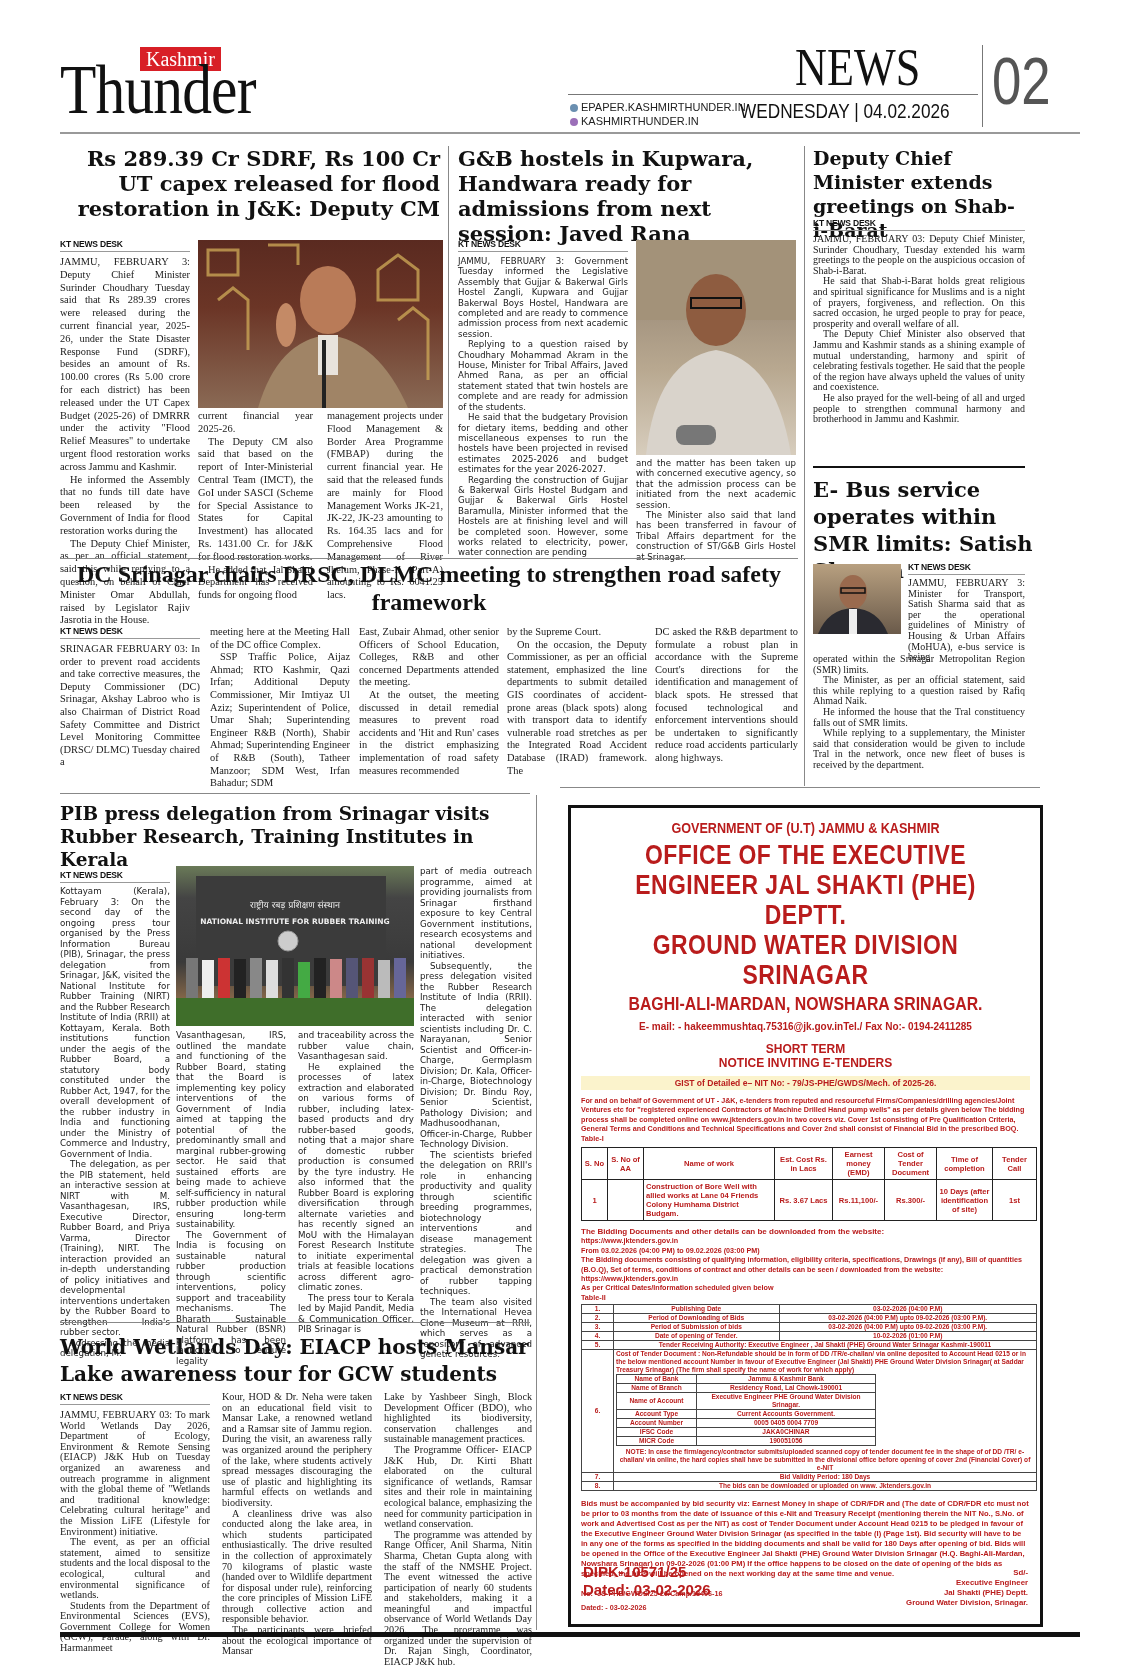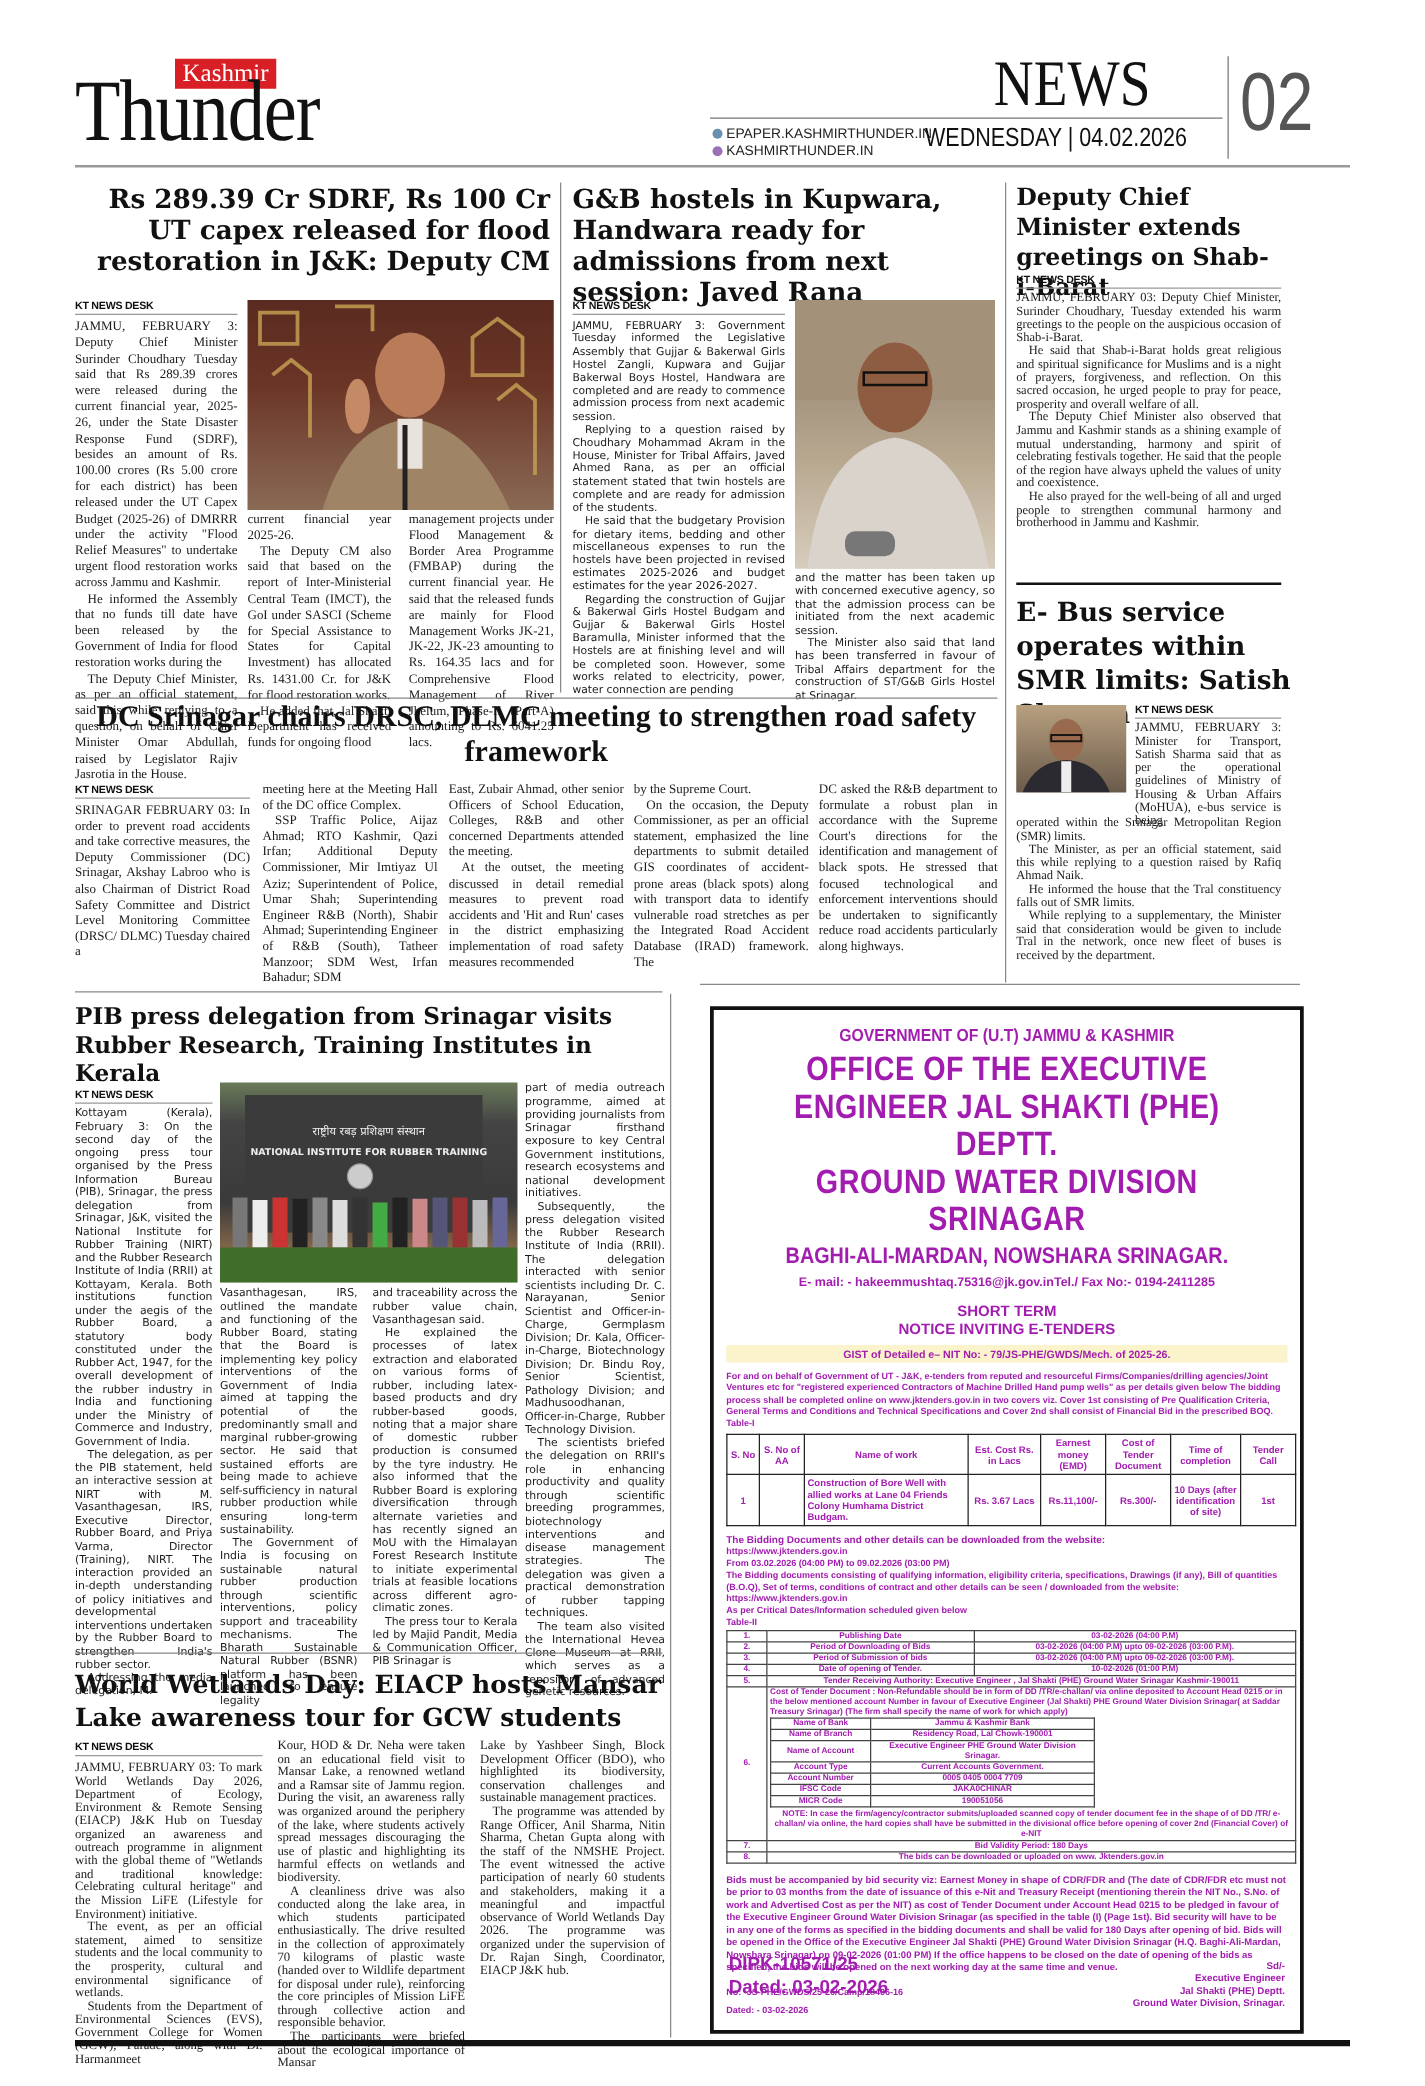--- a/index.html
+++ b/index.html
@@ -18,21 +18,21 @@
 .web-links .dot{display:inline-block;width:8px;height:8px;border-radius:50%;margin-right:3px;vertical-align:-1px}
 .date-line{left:740px;top:98px;font-family:"Liberation Sans",sans-serif;font-size:21px;line-height:26px;transform:scaleX(0.82);transform-origin:left;white-space:nowrap}
 .hl{font-family:"DejaVu Serif",serif;font-weight:bold;color:#111;line-height:1.15}
 .byline{font-family:"Liberation Sans",sans-serif;font-weight:bold;font-size:8.5px;border-bottom:1px solid #999;padding-bottom:2px;letter-spacing:-0.2px}
 .body{font-family:"Liberation Serif",serif;font-size:10.4px;line-height:12.8px;text-align:justify;color:#1a1a1a}
 .body p{text-indent:10px}
 .body p:first-child{text-indent:0}
 .vline{width:1px;background:#888}
 .hline{height:1px;background:#888}
 .photo{overflow:hidden}
-.ad{border:3px solid #111;font-family:"Liberation Sans",sans-serif;color:#a21caf;background:#fff}
+.ad{border:3px solid #111;font-family:"Liberation Sans",sans-serif;color:#b91c1c;background:#fff}
 .ad .t1{font-weight:bold;font-size:14px;text-align:center;margin-top:12px;transform:scaleX(0.9)}
 .ad .t2{font-weight:bold;font-size:27px;text-align:center;line-height:30px;transform:scaleX(0.85);letter-spacing:0.5px}
 .ad .t3{font-weight:bold;font-size:18px;text-align:center;margin-top:4px;transform:scaleX(0.88)}
 .ad .t4{font-size:10px;text-align:center;margin-top:6px;font-weight:bold}
 .ad .t5{font-size:12px;text-align:center;font-weight:bold;margin-top:10px;line-height:14px}
 .ad .gist{background:#fbf3cc;font-size:8.5px;font-weight:bold;text-align:center;margin:6px 10px 0;padding:2px}
 .ad .small{font-size:7.2px;font-weight:bold;line-height:9.4px;padding:0 10px}
 .ad table{border-collapse:collapse}
 .t1tab{margin:4px 10px 0;width:456px;font-size:7.6px;font-weight:bold}
 .t1tab td,.t1tab th{border:1px solid #222;padding:2px;text-align:center;vertical-align:middle}
@@ -223,30 +223,31 @@
   <p>The scientists briefed the delegation on RRII's role in enhancing productivity and quality through scientific breeding programmes, biotechnology interventions and disease management strategies. The delegation was given a practical demonstration of rubber tapping techniques.</p>
   <p>The team also visited the International Hevea Clone Museum at RRII, which serves as a repository of advanced genetic resources.</p>
 </div>
 
 <div class="abs hline" style="left:60px;top:1322px;width:470px"></div>
 
 <div class="abs hl" style="left:60px;top:1334px;width:470px;font-size:20px;line-height:27px">World Wetlands Day: EIACP hosts Mansar Lake awareness tour for GCW students</div>
 <div class="abs byline" style="left:60px;top:1392px;width:150px">KT NEWS DESK</div>
 <div class="abs body" style="left:60px;top:1410px;width:150px;font-size:10.2px;line-height:10.6px">
   <p>JAMMU, FEBRUARY 03: To mark World Wetlands Day 2026, Department of Ecology, Environment &amp; Remote Sensing (EIACP) J&amp;K Hub on Tuesday organized an awareness and outreach programme in alignment with the global theme of "Wetlands and traditional knowledge: Celebrating cultural heritage" and the Mission LiFE (Lifestyle for Environment) initiative.</p>
-  <p>The event, as per an official statement, aimed to sensitize students and the local community to the prosperity, cultural and environmental significance of wetlands.</p>
+  <p>The event, as per an official statement, aimed to sensitize students and the local disposal to the ecological, cultural and environmental significance of wetlands.</p>
   <p>Students from the Department of Environmental Sciences (EVS), Government College for Women (GCW), Parade, along with Dr. Harmanmeet</p>
 </div>
 <div class="abs body" style="left:222px;top:1392px;width:150px;font-size:10.2px;line-height:10.6px">
   <p style="text-indent:0">Kour, HOD &amp; Dr. Neha were taken on an educational field visit to Mansar Lake, a renowned wetland and a Ramsar site of Jammu region. During the visit, an awareness rally was organized around the periphery of the lake, where students actively spread messages discouraging the use of plastic and highlighting its harmful effects on wetlands and biodiversity.</p>
   <p>A cleanliness drive was also conducted along the lake area, in which students participated enthusiastically. The drive resulted in the collection of approximately 70 kilograms of plastic waste (handed over to Wildlife department for disposal under rule), reinforcing the core principles of Mission LiFE through collective action and responsible behavior.</p>
   <p>The participants were briefed about the ecological importance of Mansar</p>
 </div>
 <div class="abs body" style="left:384px;top:1392px;width:148px;font-size:10.2px;line-height:10.6px">
   <p style="text-indent:0">Lake by Yashbeer Singh, Block Development Officer (BDO), who highlighted its biodiversity, conservation challenges and sustainable management practices.</p>
+  <p>The Programme Officer- EIACP J&amp;K Hub, Dr. Kirti Bhatt elaborated on the cultural significance of wetlands, Ramsar sites and their role in maintaining ecological balance, emphasizing the need for community participation in wetland conservation.</p>
   <p>The programme was attended by Range Officer, Anil Sharma, Nitin Sharma, Chetan Gupta along with the staff of the NMSHE Project. The event witnessed the active participation of nearly 60 students and stakeholders, making it a meaningful and impactful observance of World Wetlands Day 2026. The programme was organized under the supervision of Dr. Rajan Singh, Coordinator, EIACP J&amp;K hub.</p>
 </div>
 
 <div class="abs ad" style="left:568px;top:805px;width:475px;height:822px">
   <div class="t1">GOVERNMENT OF (U.T) JAMMU &amp; KASHMIR</div>
   <div class="t2" style="margin-top:4px">OFFICE OF THE EXECUTIVE</div>
   <div class="t2">ENGINEER JAL SHAKTI (PHE) DEPTT.</div>
   <div class="t2">GROUND WATER DIVISION SRINAGAR</div>
   <div class="t3">BAGHI-ALI-MARDAN, NOWSHARA SRINAGAR.</div>
   <div class="t4">E- mail: - hakeemmushtaq.75316@jk.gov.inTel./ Fax No:- 0194-2411285</div>

